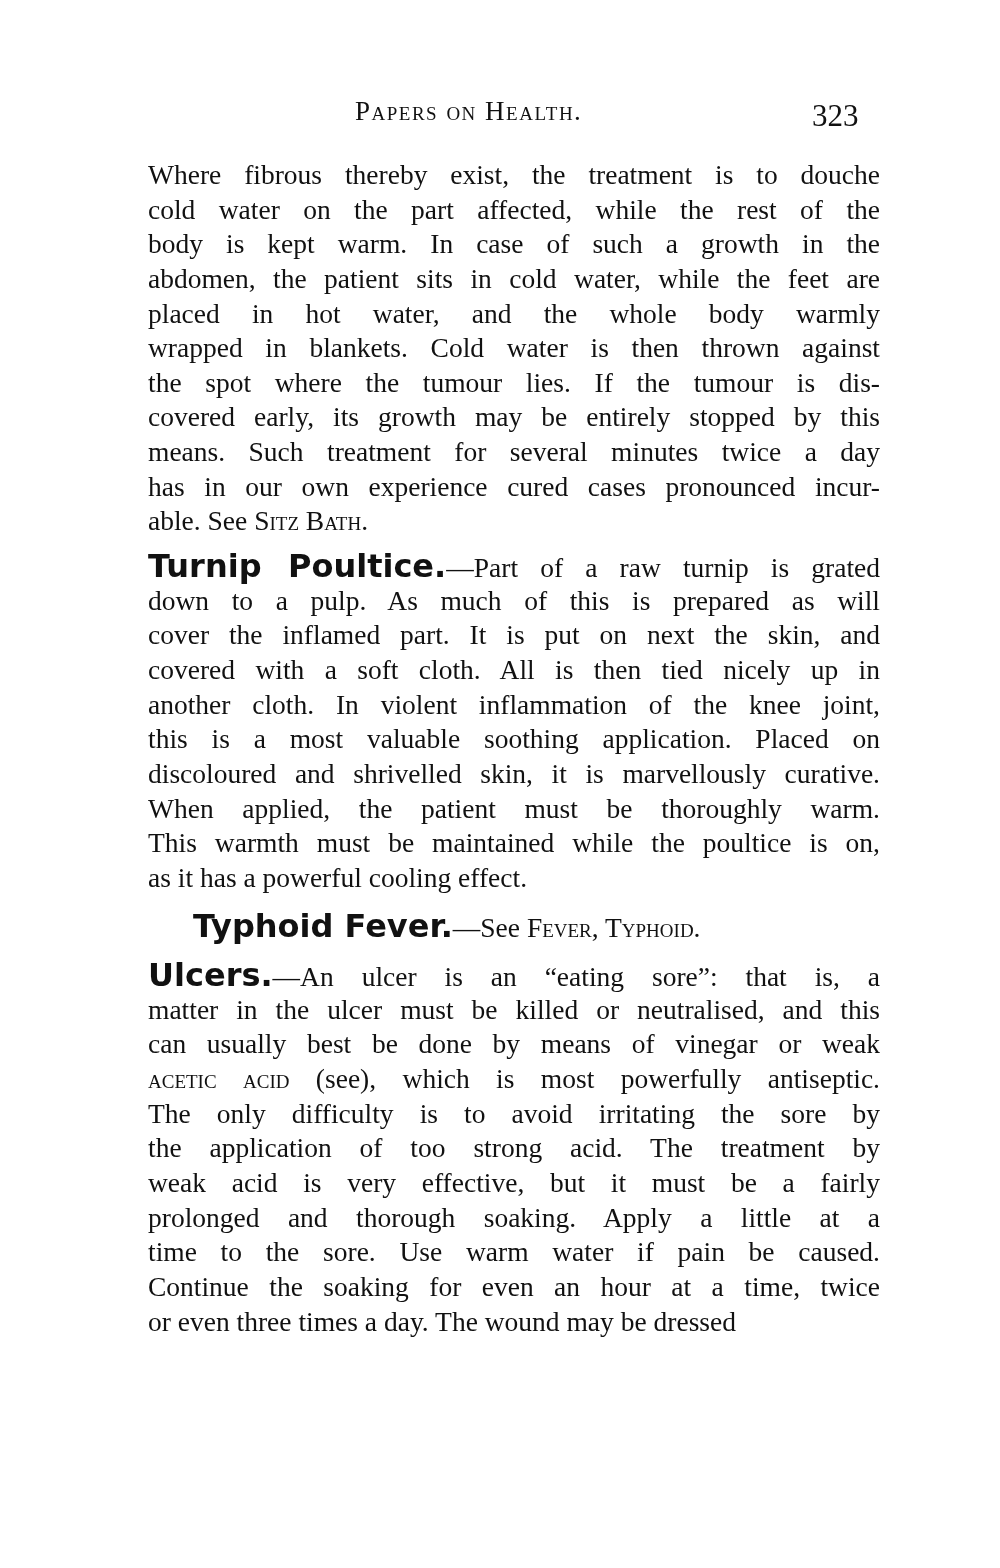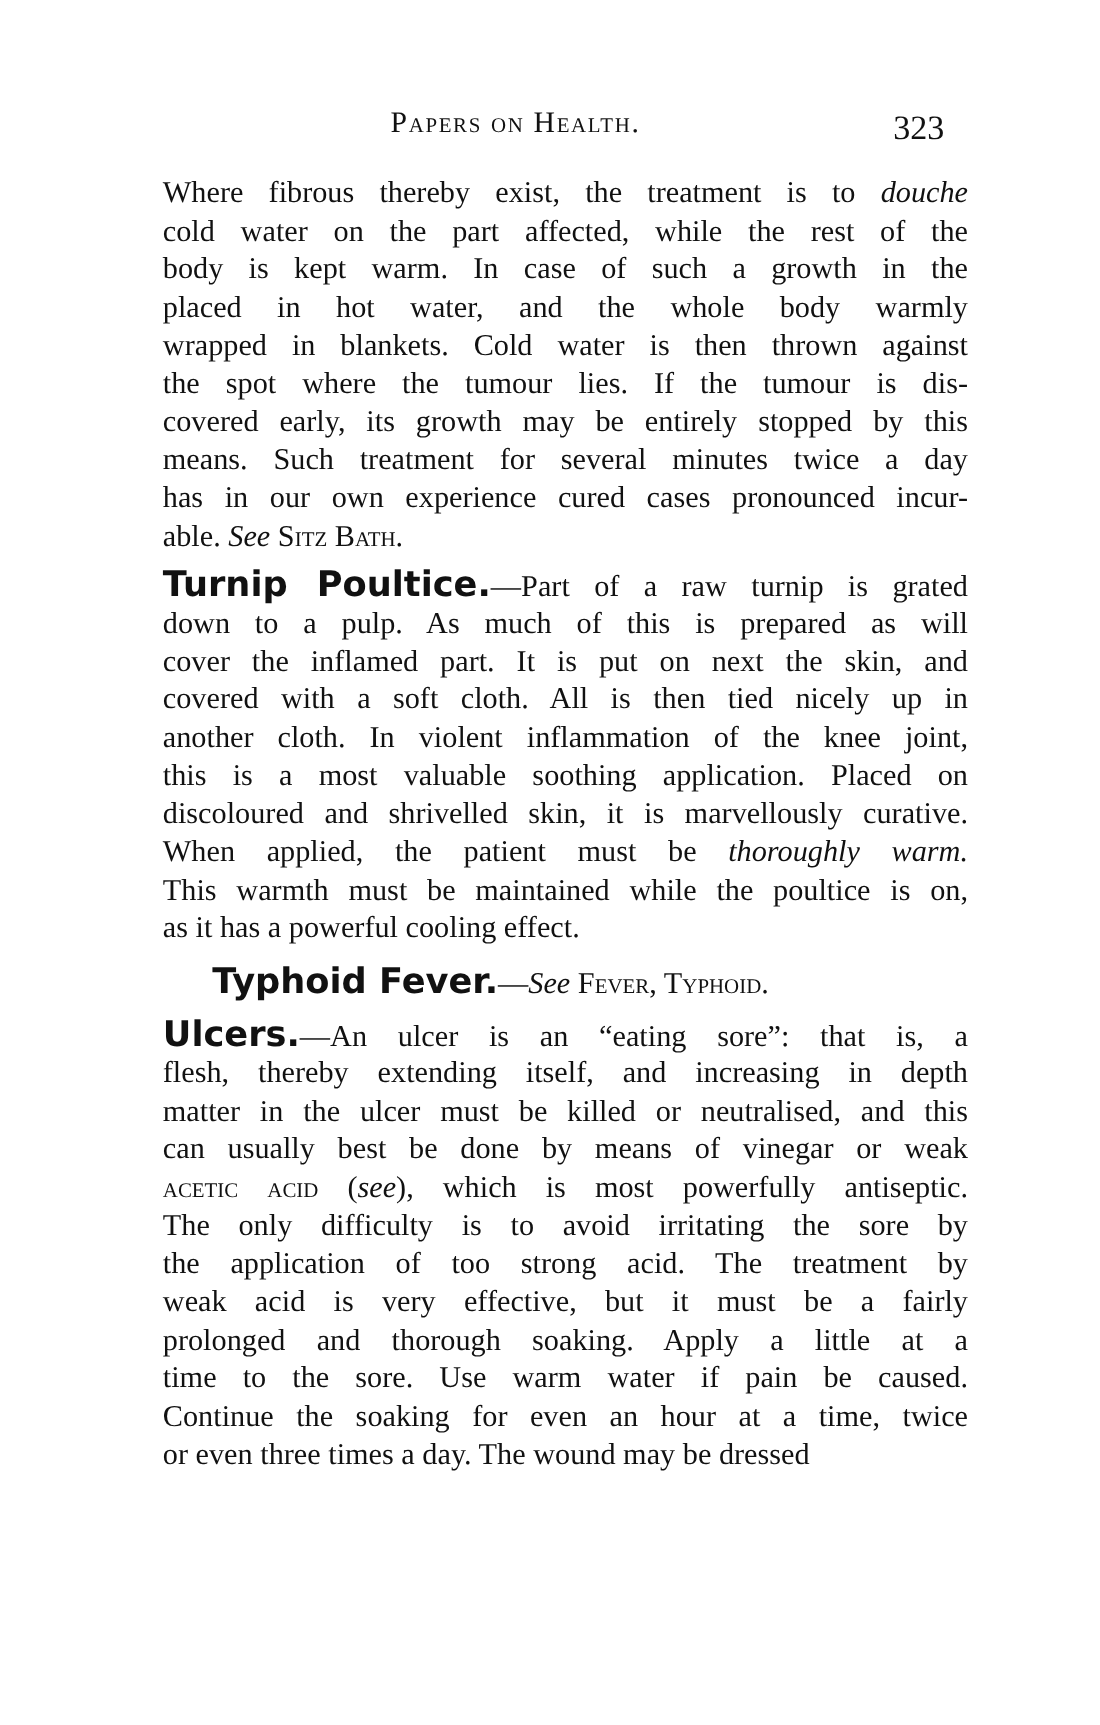--- a/index.html
+++ b/index.html
@@ -7,39 +7,40 @@
          font-family: "Liberation Serif", "DejaVu Serif", serif; color: #111; }
   .header { position: absolute; top: 96px; left: 0; width: 884px; height: 40px; }
   .running-title { position: absolute; left: 355px; top: 0; font-size: 27px;
                    font-variant: small-caps; letter-spacing: 1.5px; }
   .page-number { position: absolute; left: 812px; top: 2px; font-size: 31px; }
   .text-block { position: absolute; left: 148px; width: 732px; top: 158px; }
   .line { height: 34.65px; line-height: 34.65px; font-size: 27.5px;
           text-align: justify; text-align-last: justify; white-space: nowrap; overflow: visible; }
   .line.last { text-align-last: left; }
   .sc { font-variant: small-caps; }
-  .it { font-style: italic; }
+  .it { }
   .headword { font-family: "DejaVu Sans", "Liberation Sans", sans-serif; font-weight: bold;
               font-size: 32px; }
   .gap { height: 10px; }
   .gap-lg { height: 14px; }
 </style>
 </head>
 <body>
 
 <div class="header">
   <span class="running-title">Papers on Health.</span>
   <span class="page-number">323</span>
 </div>
 
 <div class="text-block" id="text-block">
     <div>
       <div class="line" style="padding-left: 0px;"><span>Where fibrous thereby exist, the treatment is to </span><span class="it">douche</span></div>
       <div class="line"><span>cold water on the part affected, while the rest of the</span></div>
       <div class="line"><span>body is kept warm.  In case of such a growth in the</span></div>
+      <div class="line"><span>abdomen, the patient sits in cold water, while the feet are</span></div>
       <div class="line"><span>placed in hot water, and the whole body warmly</span></div>
       <div class="line"><span>wrapped in blankets.  Cold water is then thrown against</span></div>
       <div class="line"><span>the spot where the tumour lies.  If the tumour is dis-</span></div>
       <div class="line"><span>covered early, its growth may be entirely stopped by this</span></div>
       <div class="line"><span>means.  Such treatment for several minutes twice a day</span></div>
       <div class="line"><span>has in our own experience cured cases pronounced incur-</span></div>
       <div class="line last"><span>able.  </span><span class="it">See</span><span> </span><span class="sc">Sitz Bath.</span></div>
     </div>
     <div class="gap"></div>
     <div>
@@ -54,21 +55,20 @@
       <div class="line"><span>This warmth must be maintained while the poultice is on,</span></div>
       <div class="line last"><span>as it has a powerful cooling effect.</span></div>
     </div>
     <div class="gap-lg"></div>
     <div>
       <div class="line last" style="padding-left: 0px; margin-left: 45px;"><span class="headword">Typhoid Fever.</span><span>—</span><span class="it">See</span><span> </span><span class="sc">Fever, Typhoid.</span></div>
     </div>
     <div class="gap-lg"></div>
     <div>
       <div class="line" style="padding-left: 0px;"><span class="headword">Ulcers.</span><span>—An ulcer is an “eating sore”: that is, a</span></div>
-      <div class="line"><span>flesh, thereby extending itself, and increasing in depth</span></div>
       <div class="line"><span>matter in the ulcer must be killed or neutralised, and this</span></div>
       <div class="line"><span>can usually best be done by means of vinegar or weak</span></div>
       <div class="line"><span class="sc">acetic acid</span><span> (</span><span class="it">see</span><span>), which is most powerfully antiseptic.</span></div>
       <div class="line"><span>The only difficulty is to avoid irritating the sore by</span></div>
       <div class="line"><span>the application of too strong acid.  The treatment by</span></div>
       <div class="line"><span>weak acid is very effective, but it must be a fairly</span></div>
       <div class="line"><span>prolonged and thorough soaking.  Apply a little at a</span></div>
       <div class="line"><span>time to the sore.  Use warm water if pain be caused.</span></div>
       <div class="line"><span>Continue the soaking for even an hour at a time, twice</span></div>
       <div class="line last"><span>or even three times a day.  The wound may be dressed</span></div>

